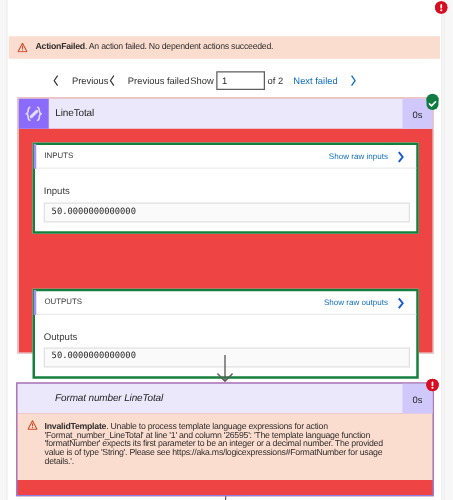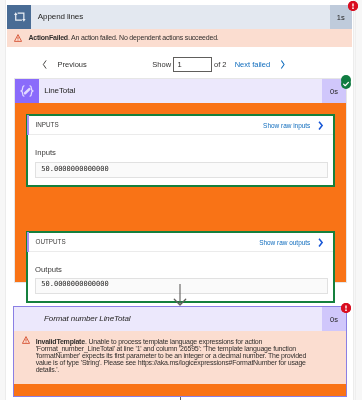--- a/index.html
+++ b/index.html
@@ -33,21 +33,21 @@
 
   
   .pager{position:absolute;left:0px;top:54px;width:362px;height:20px;font-size:7.5px;color:#323130;}
   .pg-item{position:absolute;top:0;height:20px;display:flex;align-items:center;gap:10px;}
   .pg-link{color:#0f6cbd;}
   .pg-input{position:absolute;left:173px;top:2.8px;width:39px;height:15.5px;border:1px solid #605e5c;
             background:#fff;font-size:7.5px;color:#201f1e;box-sizing:border-box;padding:0 3.5px;
             display:flex;align-items:center;}
 
   
-  .card{position:absolute;background:#f97316;box-sizing:border-box;padding-left:31px;}
+  .card{position:absolute;background:#ef4444;box-sizing:border-box;padding-left:31px;}
   .card-head{position:absolute;left:0;top:0;right:0;height:24px;background:#ece8fc;}
   .card2 .card-head{height:24.7px;}
   .card2 .ci{width:24.7px;height:24.7px;}
   .card2 .cd{height:24.7px;}
   .card2 .ct{line-height:24.7px;height:24.7px;font-style:italic;}
   .ci{position:absolute;left:0;top:0;width:24px;height:24px;background:#8a6bfb;}
   .ct{position:absolute;left:29.8px;top:0;height:24px;line-height:24px;font-size:8px;letter-spacing:-0.12px;color:#201f1e;}
   .cd{position:absolute;right:0;top:0;width:24px;height:24px;background:#d0c7fb;
       font-size:7.5px;color:#201f1e;display:flex;align-items:center;justify-content:center;}
   .badge-ok{position:absolute;width:10px;height:10px;border-radius:50%;background:#107c41;}
@@ -78,34 +78,20 @@
 </head>
 <body>
 
 <div class="page">
   <div class="panel"></div>
   <div class="panel-left-edge"></div>
   <div class="panel-right-edge"></div>
   <div class="scroll-gutter"></div>
   <div class="scroll-gutter-edge"></div>
 
-  <div class="ah">
-    <div class="ah-icon">
-      <svg viewBox="0 0 24 24" width="24.5" height="24.5" aria-hidden="true">
-        <g fill="none" stroke="#eaeef4" stroke-width="1.2">
-          <path d="M10.4 7.95 H16.5 V13.95"></path>
-          <path d="M14.6 14.9 H8.55 V9.4"></path>
-        </g>
-        <path d="M16.5 16.35 L14.8 13.75 H18.2 Z" fill="#eaeef4"></path>
-        <path d="M8.55 7.2 L10.25 9.9 H6.85 Z" fill="#eaeef4"></path>
-      </svg>
-    </div>
-    <div class="ah-title">Append lines</div>
-    <div class="ah-dur">1s</div>
-  </div>
   <div class="badge-err" style="left:347.5px;top:0.5px;">
     <svg viewBox="0 0 10 10" width="10" height="10" aria-hidden="true">
       <circle cx="5" cy="5" r="5" fill="#d90d20"></circle>
       <rect x="4.3" y="2.2" width="1.4" height="3.6" rx="0.7" fill="#ffffff"></rect>
       <circle cx="5" cy="7.2" r="0.85" fill="#ffffff"></circle>
     </svg>
   </div>
 
   <div class="errstrip">
     <span class="warn-ico">
@@ -117,20 +103,26 @@
     </span>
     <span class="txt"><b>ActionFailed</b><span>. An action failed. No dependent actions succeeded.</span></span>
   </div>
 
   <div class="pager">
     <div class="pg-item" style="left:42.2px;">
       <svg class="chev" viewBox="0 0 9 15" width="5.4" height="9" aria-hidden="true">
           <path d="M6.4 1.4 L2.2 7.5 L6.4 13.6" fill="none" stroke="#323130" stroke-width="1.5" stroke-linecap="square"></path>
         </svg>
       <span>Previous</span>
+    </div>
+    <div class="pg-item" style="left:86.9px;">
+      <svg class="chev" viewBox="0 0 9 15" width="5.4" height="9" aria-hidden="true">
+          <path d="M6.4 1.4 L2.2 7.5 L6.4 13.6" fill="none" stroke="#323130" stroke-width="1.5" stroke-linecap="square"></path>
+        </svg>
+      <span>Previous failed</span>
     </div>
     <div class="pg-item" style="left:152.3px;">
       <span>Show</span>
     </div>
     <div class="pg-input">1</div>
     <div class="pg-item" style="left:214px;">
       <span>of 2</span>
     </div>
     <div class="pg-item pg-link" style="left:234.7px;align-items:center;">
       <span>Next failed</span>

